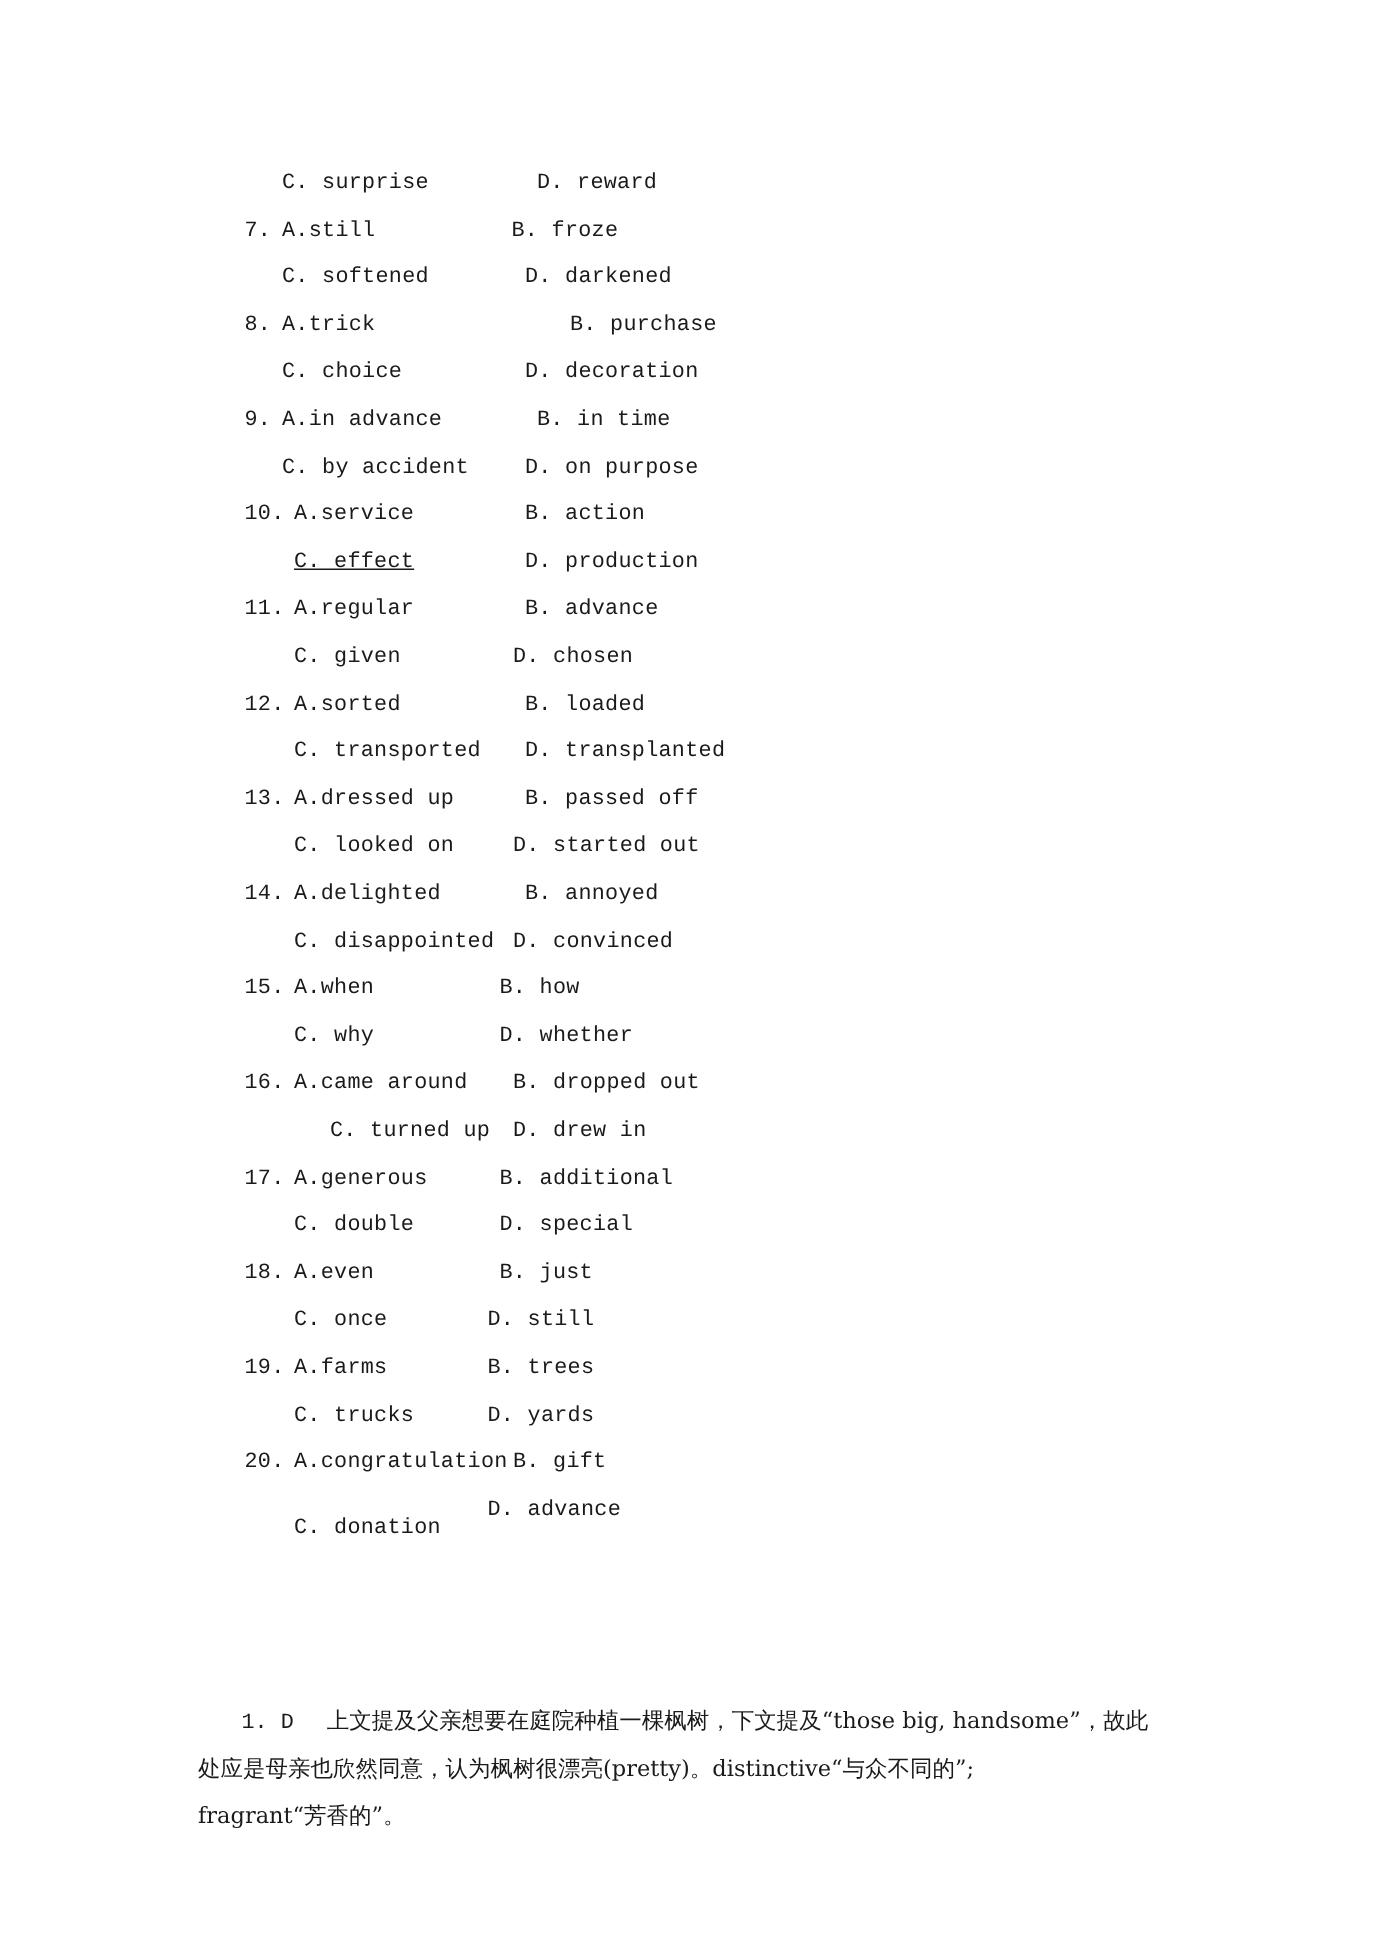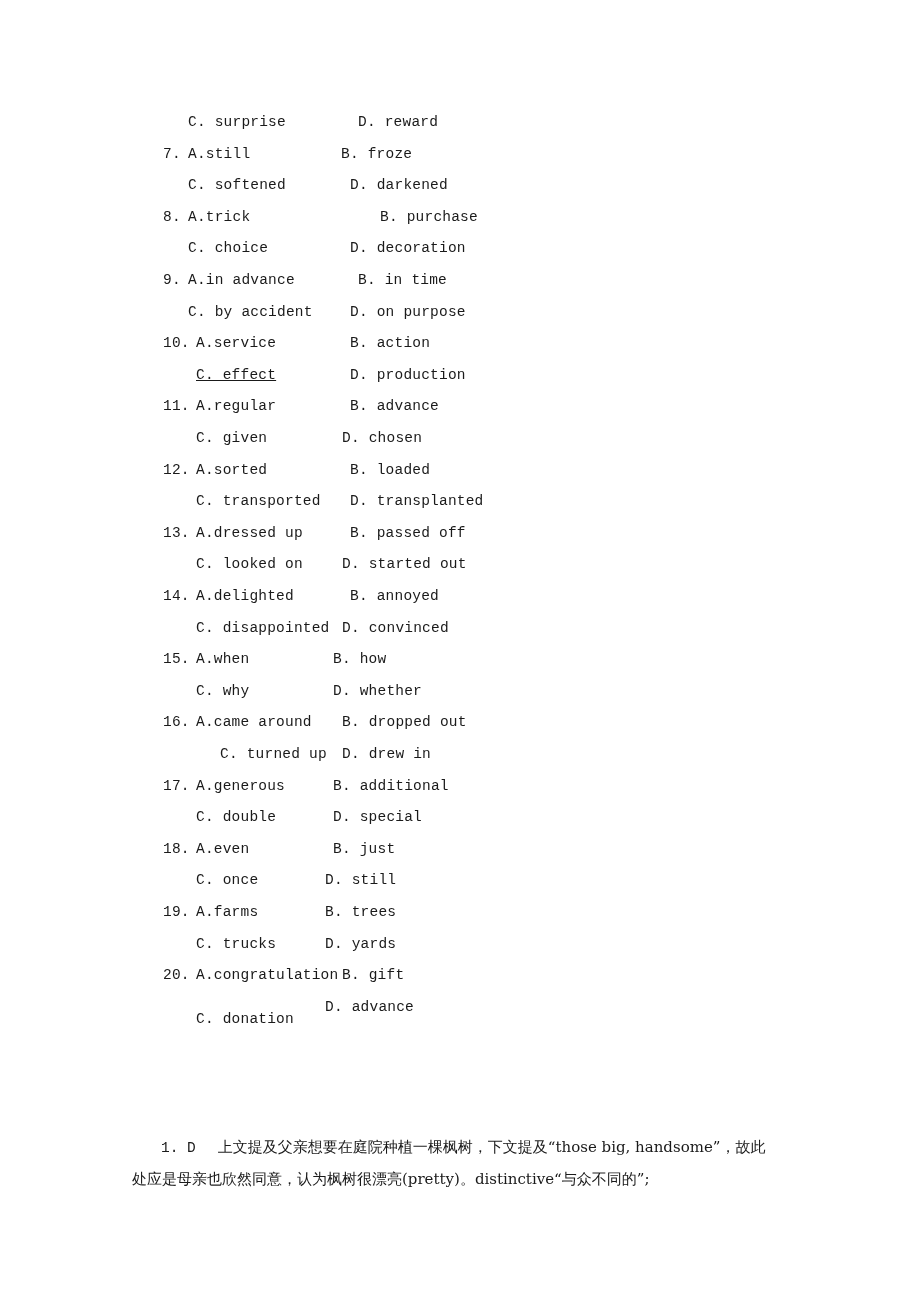--- a/index.html
+++ b/index.html
@@ -95,15 +95,18 @@
     </div>
 
 
   <div class="para" style="top:1085px;margin-top:47px;">
     <div class="row" style="padding-left:29px;">
       <span class="en">1. D</span><span style="display:inline-block;width:22px;"></span><span>上文提及父亲想要在庭院种植一棵枫树，下文提及“those big, handsome”，故此</span>
     </div>
     <div class="row">
       <span>处应是母亲也欣然同意，认为枫树很漂亮(pretty)。distinctive“与众不同的”;</span>
     </div>
+    <div class="row">
+      <span>fragrant“芳香的”。</span>
+    </div>
   </div>
 
 </div>
 
 </body></html>

